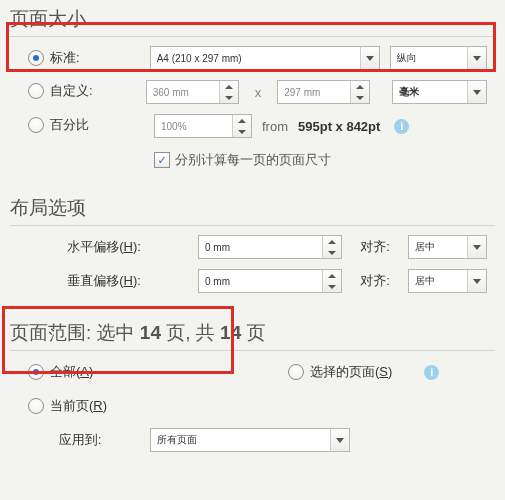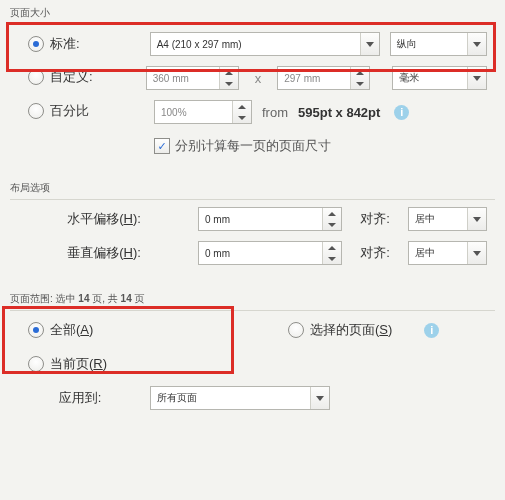--- a/index.html
+++ b/index.html
@@ -12,23 +12,24 @@
     color: #333;
     background: #f3f3f0;
     overflow: hidden;
   }
   .panel {
     background: #f3f3f0;
     padding: 0 10px 10px;
   }
   .section-title {
     color: #555;
-    font-size: 10px;
+    font-size: 19px;
     padding: 6px 0 4px;
     border-bottom: 1px solid #d6d6cf;
+    margin-bottom: 6px;
   }
   .row {
     display: flex;
     align-items: center;
     min-height: 30px;
     margin: 4px 8px;
   }
   .radio {
     display: inline-flex;
     align-items: center;
@@ -193,21 +194,21 @@
         </span>
     </div>
     <span class="unit-sep">x</span>
     <div class="combo" style="width:98px;">
       <span class="muted">297 mm</span>
       <span class="spinner">
           <span class="up"></span>
           <span class="dn"></span>
         </span>
     </div>
-    <div class="combo" style="width:100px; margin-left:12px;">
+    <div class="combo" style="width:100px; margin-left:12px;font-weight:bold;">
       <span>毫米</span>
       <span class="arrow"></span>
     </div>
   </div>
 
   <div class="row" style="gap:10px;">
     <div style="width:116px; padding-left:10px;">
       <span class="radio">
         <span class="orb"></span>
           <span class="lbl">百分比</span>
@@ -297,21 +298,21 @@
       <span class="orb"></span>
       <span class="lbl">
         <span>当前页(</span><span class="accel">R</span><span>)</span>
       </span>
     </span>
   </div>
 
 
   <div class="row" style="gap:8px;">
     <span class="lbl-right" style="width:124px;">应用到:</span>
-    <div class="combo" style="width:180px;">
+    <div class="combo" style="width:200px;">
       <span>所有页面</span>
       <span class="arrow"></span>
     </div>
   </div>
 
 </div>
 
 <div class="hl-red" style="left:6px;  top:22px;  width:490px; height:50px;"></div>
 <div class="hl-red" style="left:2px;  top:306px; width:232px; height:68px;"></div>
 

